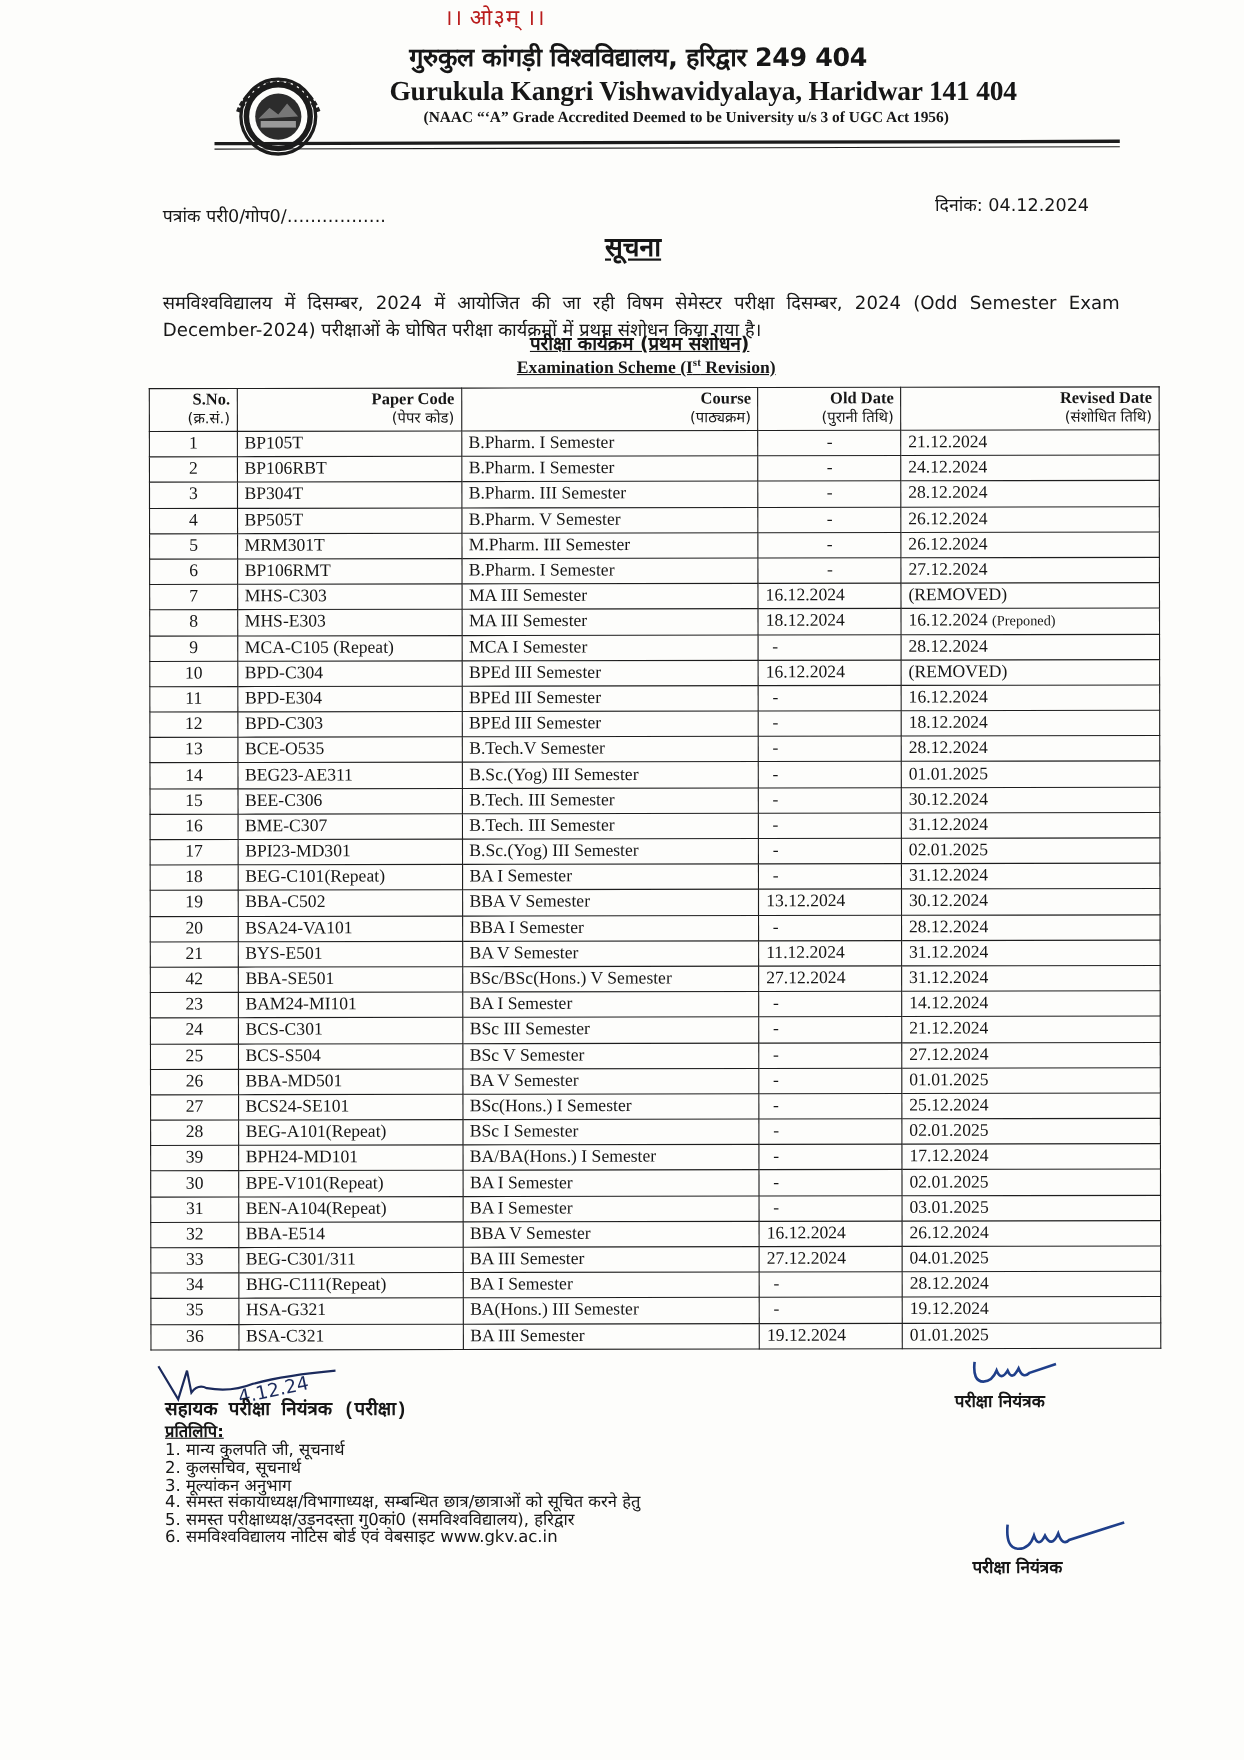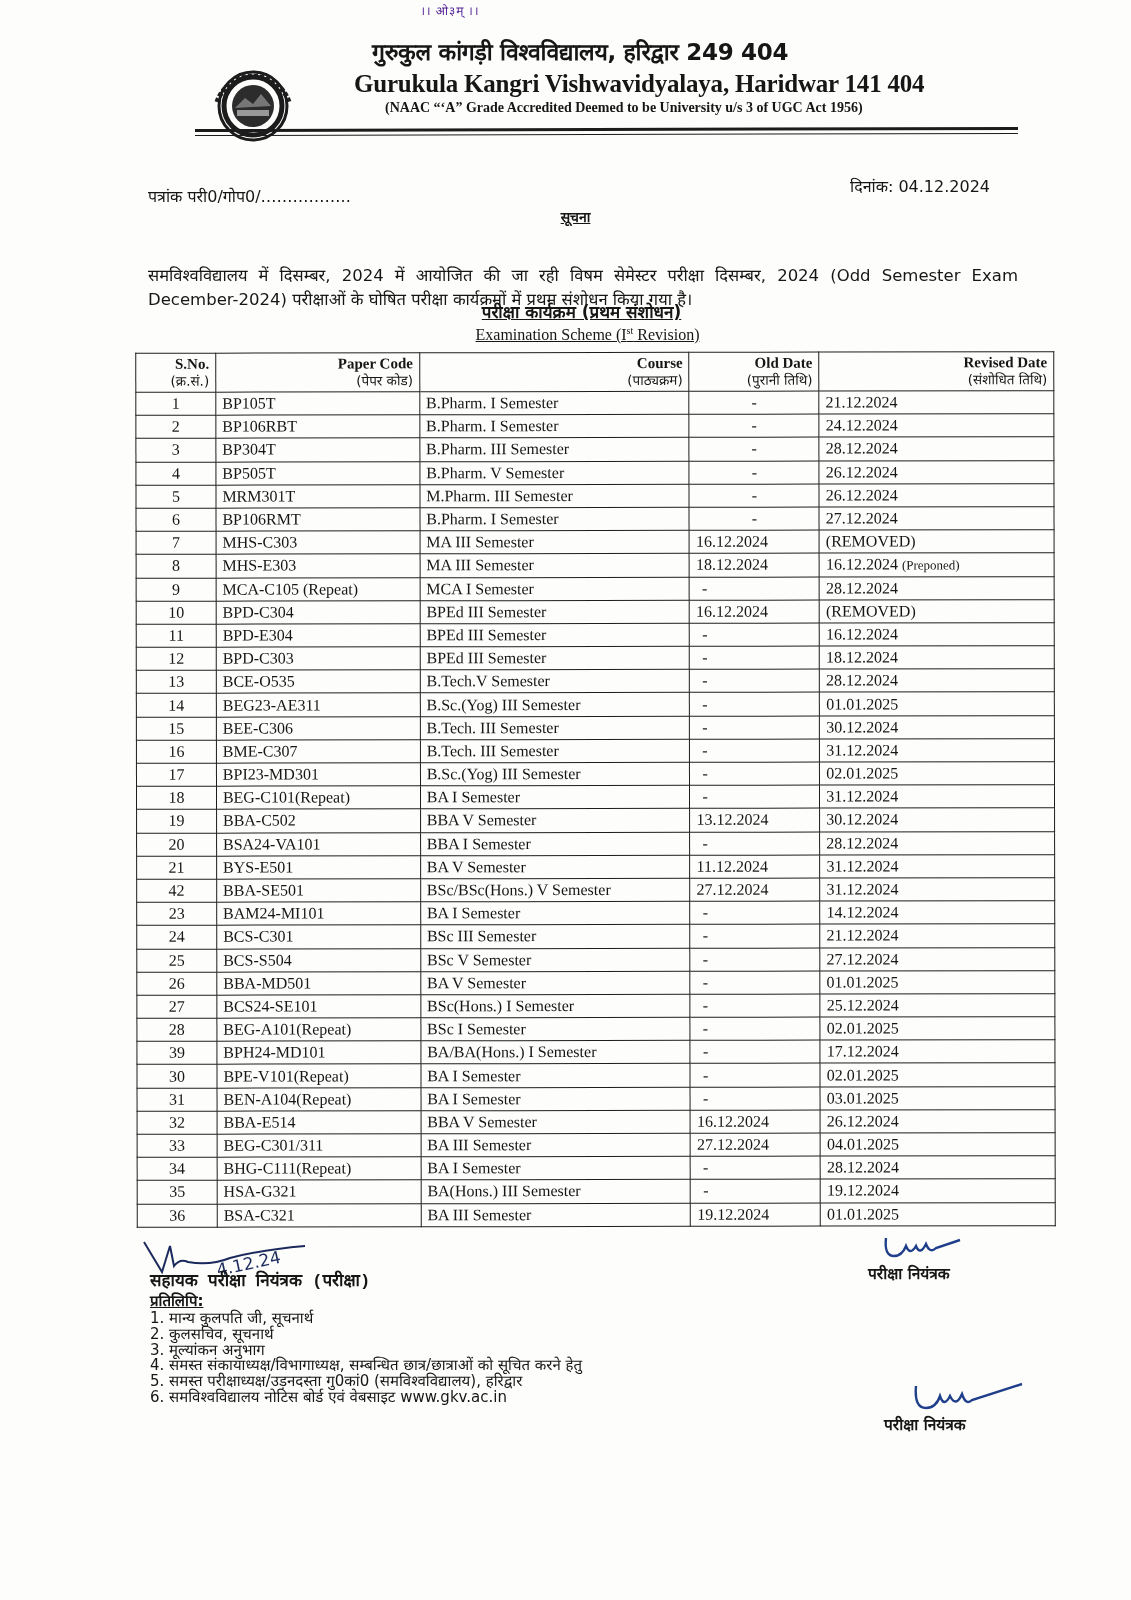--- a/index.html
+++ b/index.html
@@ -1,34 +1,34 @@
 <!DOCTYPE html>
 <html><head>
 <meta charset="utf-8">
 <style>
   html, body { margin:0; padding:0; }
   body {
     width:1131px; height:1600px; background:#fdfdfb; position:relative; overflow:hidden;
     font-family:"Liberation Serif", "DejaVu Serif", serif; color:#161616;
   }
-  .top-om { position:absolute; left:0; width:900px; top:2px; text-align:center; font-size:12px; color:#4c1d95; letter-spacing:1px; }
+  .top-om { position:absolute; left:0; width:900px; top:2px; text-align:center; font-size:20px; color:#b91c1c; letter-spacing:1px; }
   .logo { position:absolute; left:203px; top:44px; width:100px; height:100px; }
   .hdr-hi { position:absolute; left:372px; top:35px; font-family:"DejaVu Sans", sans-serif; font-size:23px; font-weight:bold; letter-spacing:-0.3px; }
   .hdr-en { position:absolute; left:354px; top:70px; font-size:25px; font-weight:bold; letter-spacing:-0.2px; }
   .hdr-naac { position:absolute; left:385px; top:100px; font-size:14px; font-weight:bold; }
   .rule1 { position:absolute; left:195px; width:823px; top:128px; height:3px; background:#1c1c1c; transform:rotate(-0.15deg); }
   .rule2 { position:absolute; left:195px; width:823px; top:134px; height:1px; background:#1c1c1c; transform:rotate(-0.15deg); }
 
   .ref { position:absolute; left:148px; top:185px; font-family:"DejaVu Sans", sans-serif; font-size:16px; }
   .date { position:absolute; left:850px; top:175px; font-family:"DejaVu Sans", sans-serif; font-size:16px; }
-  .notice-title { position:absolute; left:0; width:1131px; top:207px; text-align:center; font-family:"DejaVu Sans", sans-serif; font-size:14px; font-weight:bold; text-decoration:underline; padding-left:20px; box-sizing:border-box;}
+  .notice-title { position:absolute; left:0; width:1131px; top:207px; text-align:center; font-family:"DejaVu Sans", sans-serif; font-size:24px; font-weight:bold; text-decoration:underline; padding-left:20px; box-sizing:border-box;}
   .notice-body { position:absolute; left:148px; top:228px; width:870px; font-family:"DejaVu Sans", sans-serif; font-size:16.5px; line-height:24px; text-align:justify;margin-top:36px; }
 
   .scheme-hi { position:absolute; left:0; width:1131px; top:300px; text-align:center; font-family:"DejaVu Sans", sans-serif; font-weight:bold; font-size:17px; text-decoration:underline; padding-left:32px; box-sizing:border-box; }
-  .scheme-en { position:absolute; left:0; width:1131px; top:325px; text-align:center; font-size:16px; font-weight:normal; text-decoration:underline; padding-left:44px; box-sizing:border-box; }
+  .scheme-en { position:absolute; left:0; width:1131px; top:325px; text-align:center; font-size:16px; font-weight:bold; text-decoration:underline; padding-left:44px; box-sizing:border-box; }
   .scheme-en sup { font-size:10px; }
 
   table.sched { position:absolute; left:136px; top:352px; width:919px; border-collapse:collapse; font-size:16px; transform:rotate(-0.1deg); }
   table.sched th, table.sched td { border:1.6px solid #1e1e1e; padding:0 6px; height:22.2px; line-height:20px; white-space:nowrap; }
   table.sched th { font-weight:bold; text-align:right; height:38px; line-height:17px; vertical-align:middle; font-size:15px;margin-top:44px; }
   table.sched th .hi { font-family:"DejaVu Sans", sans-serif; font-weight:normal; font-size:13.5px; }
   col.c1 { width:80px; } col.c2 { width:204px; } col.c3 { width:270px; } col.c4 { width:130px; } col.c5 { width:235px; }
   td.sn { text-align:center; }
   td.od { text-align:left; }
   td.od.dash { padding-left:12px; }

